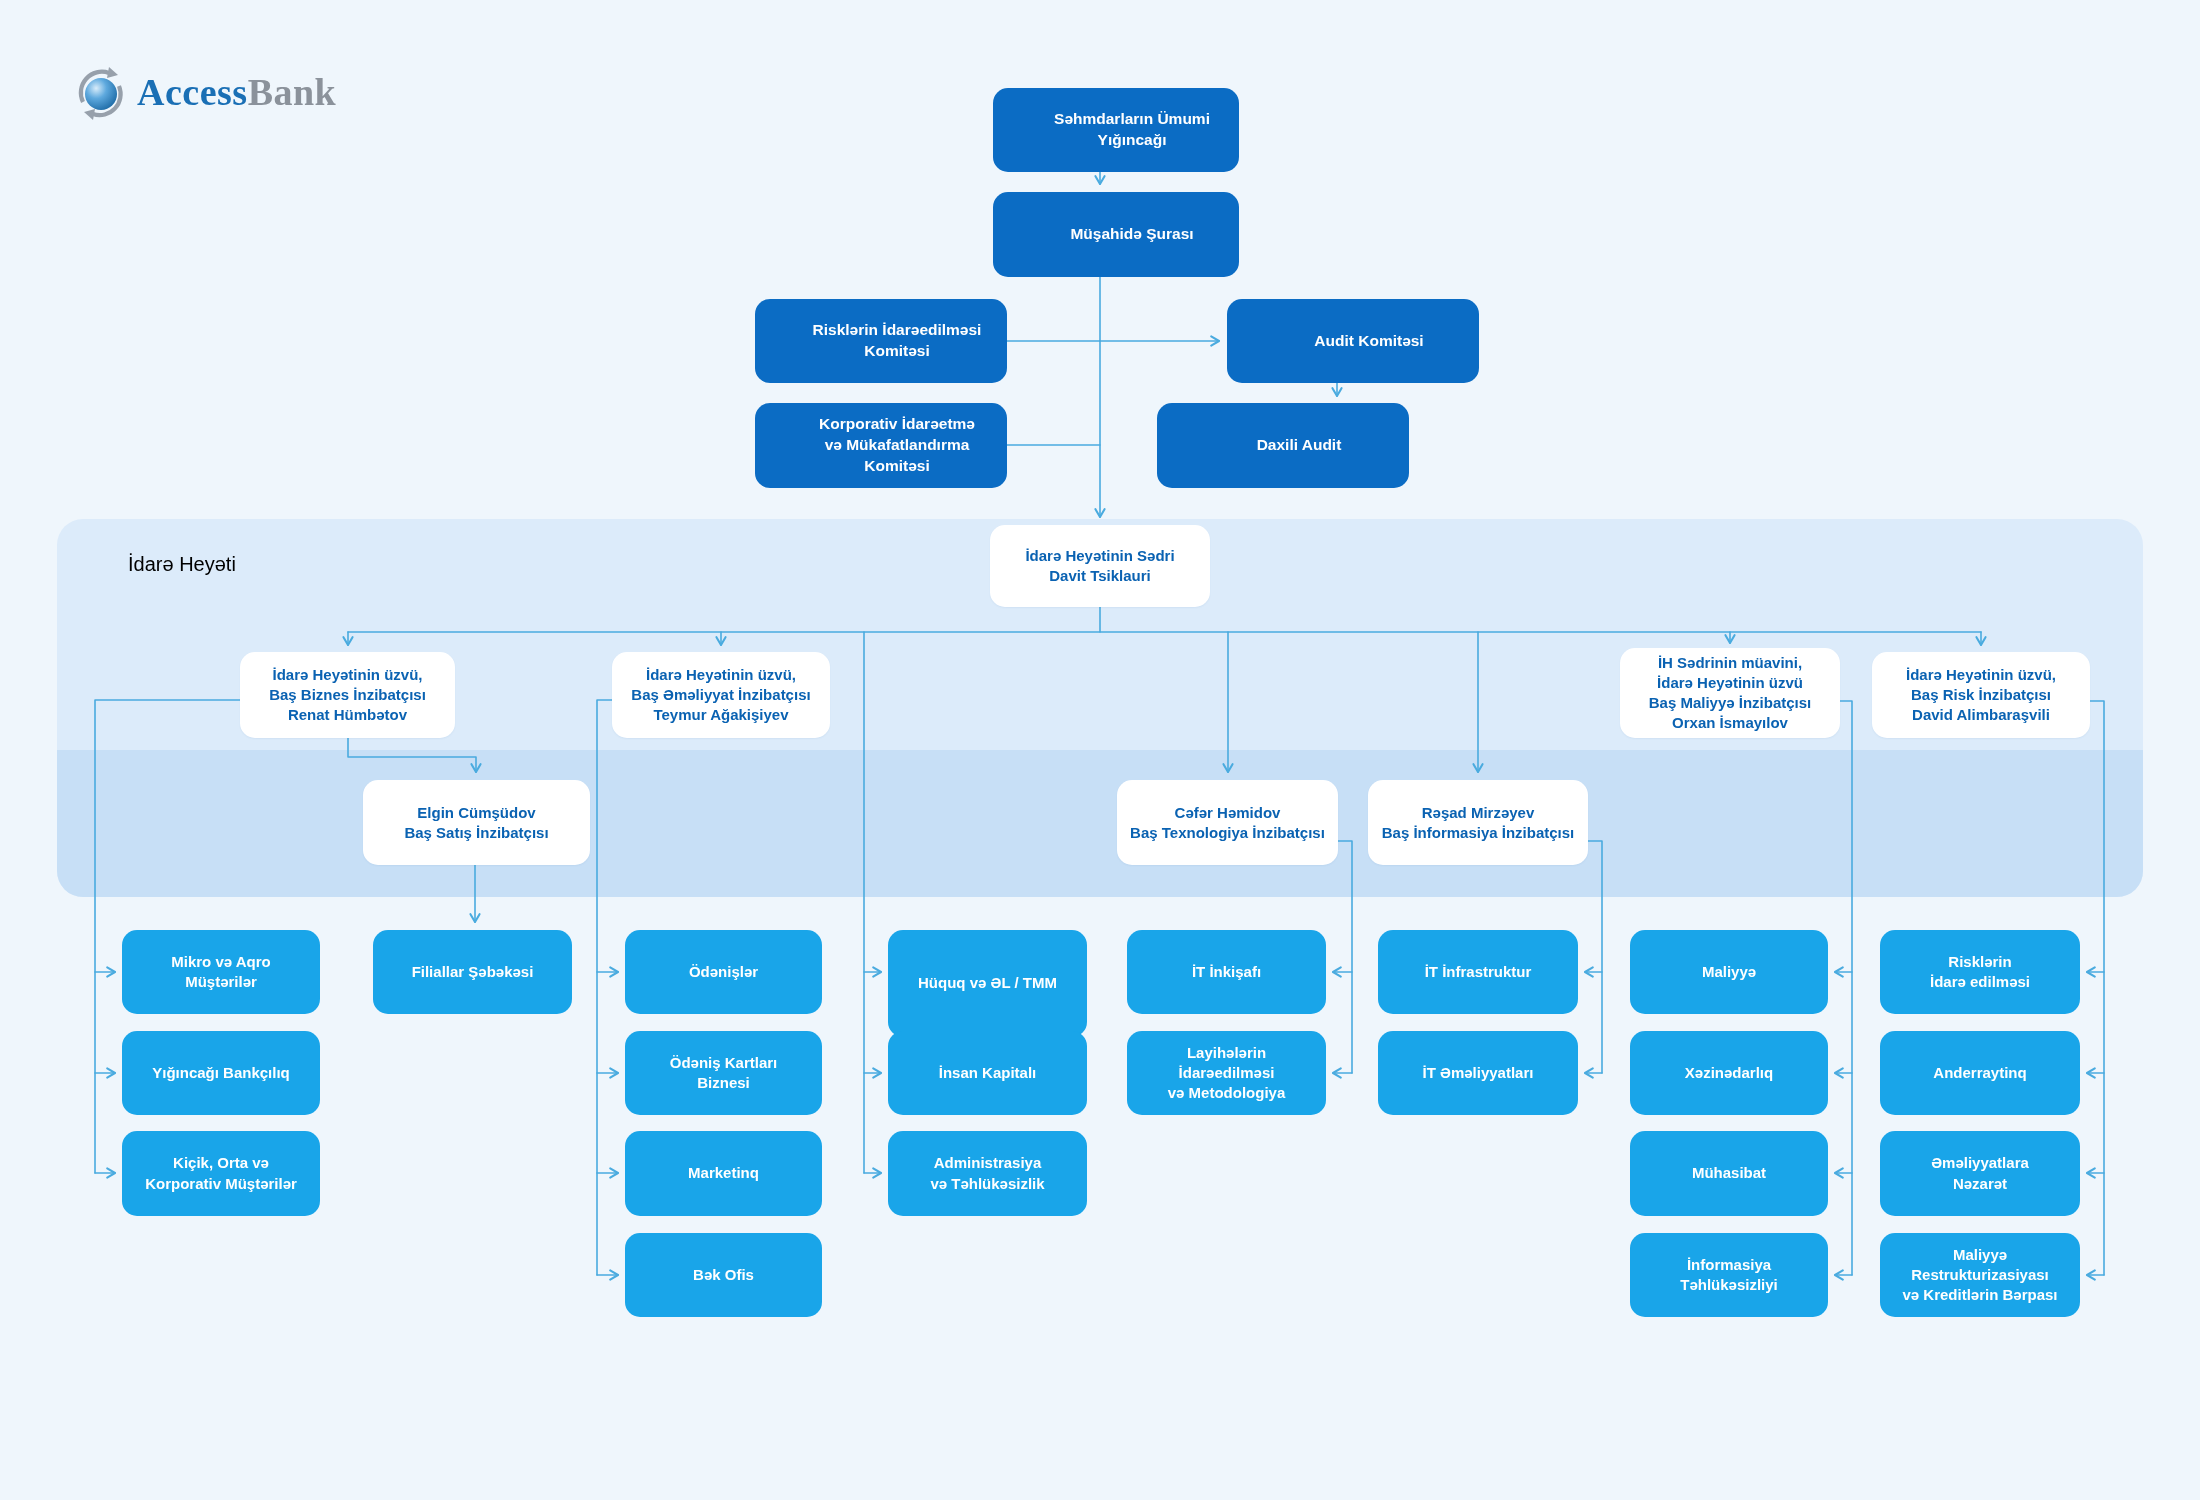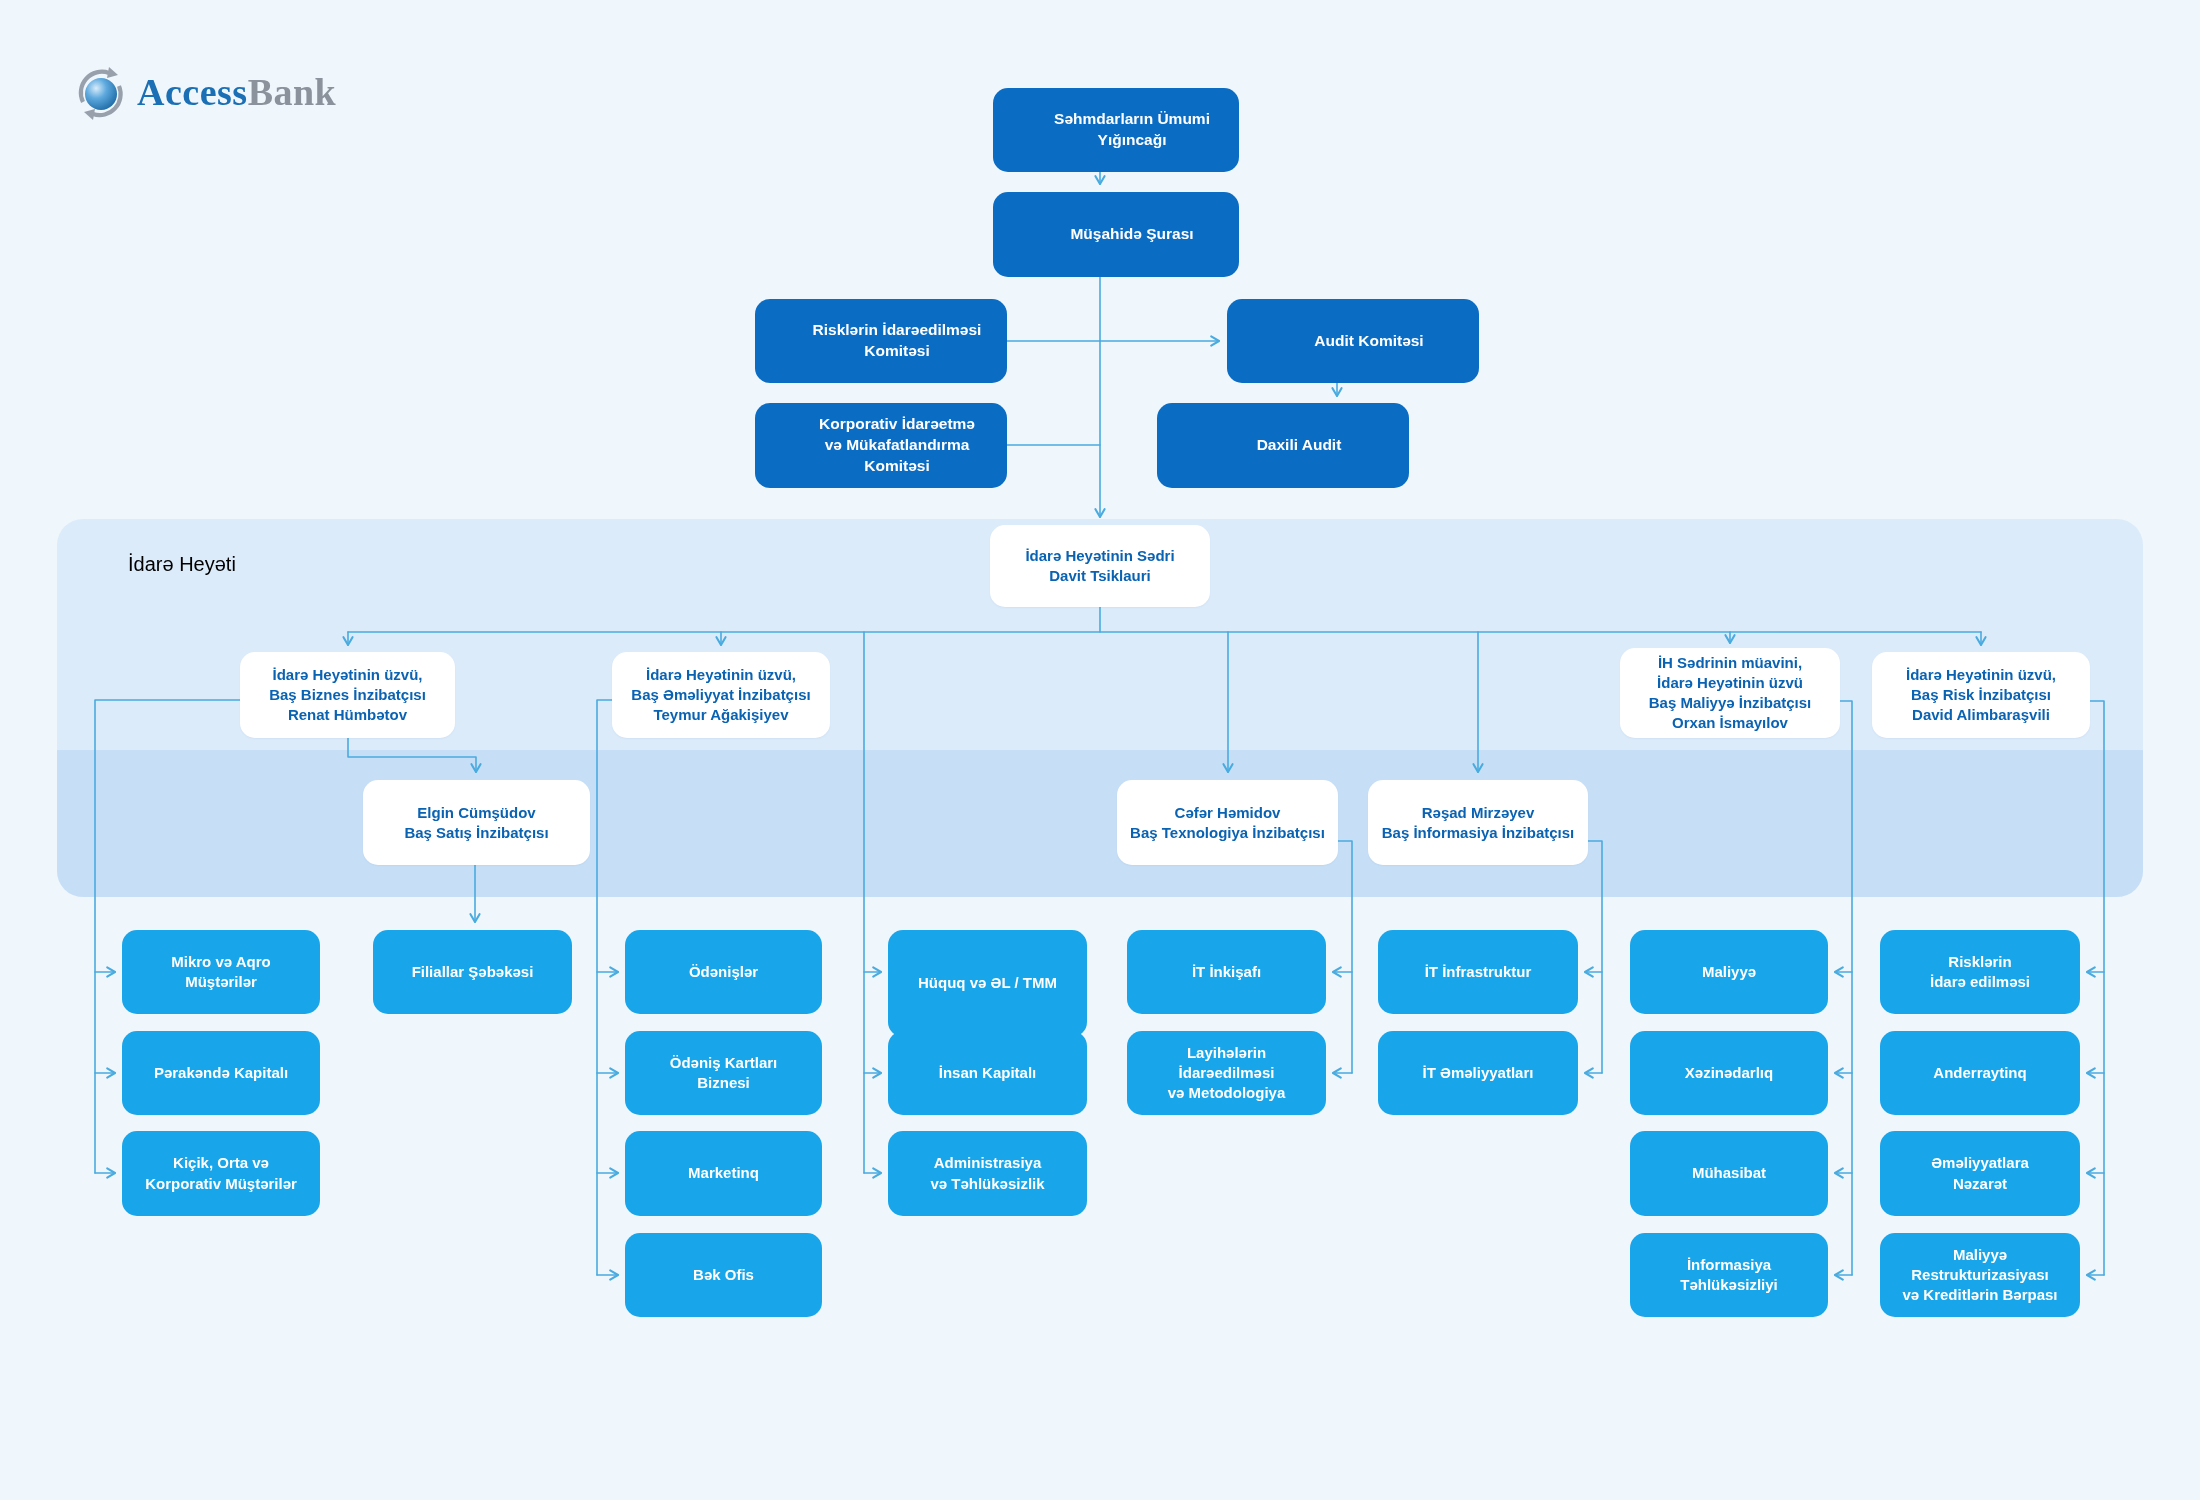--- a/index.html
+++ b/index.html
@@ -148,21 +148,21 @@
 David Alimbaraşvili</div>
   <div class="node white" style="left:363px;top:780px;width:227px;height:85px">Elgin Cümşüdov
 Baş Satış İnzibatçısı</div>
   <div class="node white" style="left:1117px;top:780px;width:221px;height:85px">Cəfər Həmidov
 Baş Texnologiya İnzibatçısı</div>
   <div class="node white" style="left:1368px;top:780px;width:220px;height:85px">Rəşad Mirzəyev
 Baş İnformasiya İnzibatçısı</div>
 
   <div class="node light" style="left:122px;top:930px;width:198px;height:84px">Mikro və Aqro
 Müştərilər</div>
-  <div class="node light" style="left:122px;top:1031px;width:198px;height:84px">Pərakəndə Kapitalı</div>
+  <div class="node light" style="left:122px;top:1031px;width:198px;height:84px">Yığıncağı Bankçılıq</div>
   <div class="node light" style="left:122px;top:1131px;width:198px;height:85px">Kiçik, Orta və
 Korporativ Müştərilər</div>
 
   <div class="node light" style="left:373px;top:930px;width:199px;height:84px">Filiallar Şəbəkəsi</div>
 
   <div class="node light" style="left:625px;top:930px;width:197px;height:84px">Ödənişlər</div>
   <div class="node light" style="left:625px;top:1031px;width:197px;height:84px">Ödəniş Kartları
 Biznesi</div>
   <div class="node light" style="left:625px;top:1131px;width:197px;height:85px">Marketinq</div>
   <div class="node light" style="left:625px;top:1233px;width:197px;height:84px">Bək Ofis</div>

